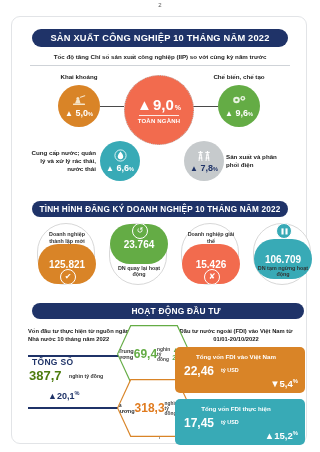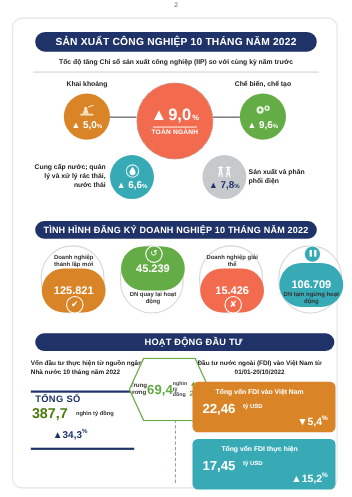--- a/index.html
+++ b/index.html
@@ -223,21 +223,21 @@
   <div id="sec2">
     <div class="banner" id="b2">TÌNH HÌNH ĐĂNG KÝ DOANH NGHIỆP 10 THÁNG NĂM 2022</div>
 
     <div class="pill" id="p1">
       <div class="cap">Doanh nghiệp thành lập mới</div>
       <div class="blob">125.821</div>
       <div class="badge">✔</div>
     </div>
 
     <div class="pill" id="p2">
-      <div class="blob">45.239</div>
+      <div class="blob">23.764</div>
       <div class="cap">DN quay lại hoạt động</div>
       <div class="badge">↺</div>
     </div>
 
     <div class="pill" id="p3">
       <div class="cap">Doanh nghiệp giải thể</div>
       <div class="blob">15.426</div>
       <div class="badge">✘</div>
     </div>
 
@@ -252,33 +252,42 @@
     <div class="banner" id="b3">HOẠT ĐỘNG ĐẦU TƯ</div>
     <div class="vdash"></div>
 
     <div class="lead" id="lead-left">Vốn đầu tư thực hiện từ nguồn ngân sách Nhà nước 10 tháng năm 2022</div>
     <div class="lead" id="lead-right">Đầu tư nước ngoài (FDI) vào Việt Nam từ 01/01-20/10/2022</div>
 
     <div class="hline" style="left:16px;top:60px;width:94px;"></div>
     <div id="tot-label">TỔNG SỐ</div>
     <div id="tot-val">387,7</div>
     <div id="tot-unit">nghìn tỷ đồng</div>
-    <div id="tot-chg"><span>▲</span><span>34,3</span><span class="sup">%</span></div>
+    <div id="tot-chg"><span>▲</span><span>20,1</span><span class="sup">%</span></div>
     <div class="hline" style="left:16px;top:112px;width:94px;"></div>
 
     <div class="hexwrap" id="hexTW">
       <div class="hexborder"></div>
       <div class="hexinner">
         <div class="hname">Trung ương</div>
         <div class="hval">69,4</div>
         <div class="hunit">nghìn tỷ đồng</div>
         <div class="hchg"><span>▲</span> <span>21,8</span><span class="sup">%</span></div>
       </div>
     </div>
 
+    <div class="hexwrap" id="hexDP">
+      <div class="hexborder"></div>
+      <div class="hexinner">
+        <div class="hname">Địa phương</div>
+        <div class="hval">318,3</div>
+        <div class="hunit">nghìn tỷ đồng</div>
+        <div class="hchg"><span>▲</span> <span>19,7</span><span class="sup">%</span></div>
+      </div>
+    </div>
 
     <div class="fdi" id="fdi1">
       <div class="t">Tổng vốn FDI vào Việt Nam</div>
       <div class="v">22,46</div>
       <div class="vu">tỷ USD</div>
       <div class="c"><span>▼</span><span>5,4</span><span class="sup">%</span></div>
     </div>
 
     <div class="fdi" id="fdi2">
       <div class="t">Tổng vốn FDI thực hiện</div>

